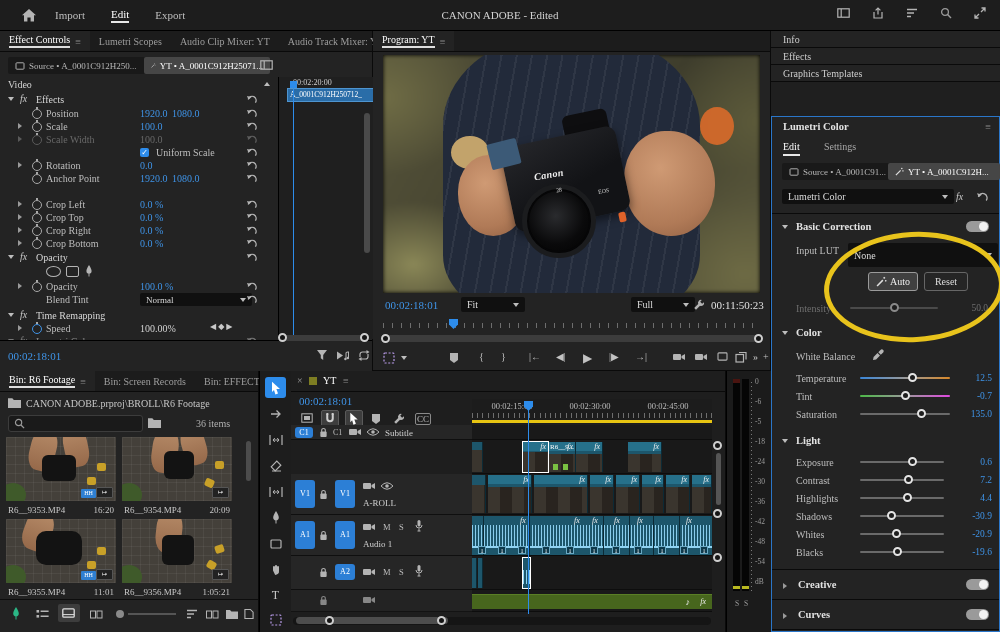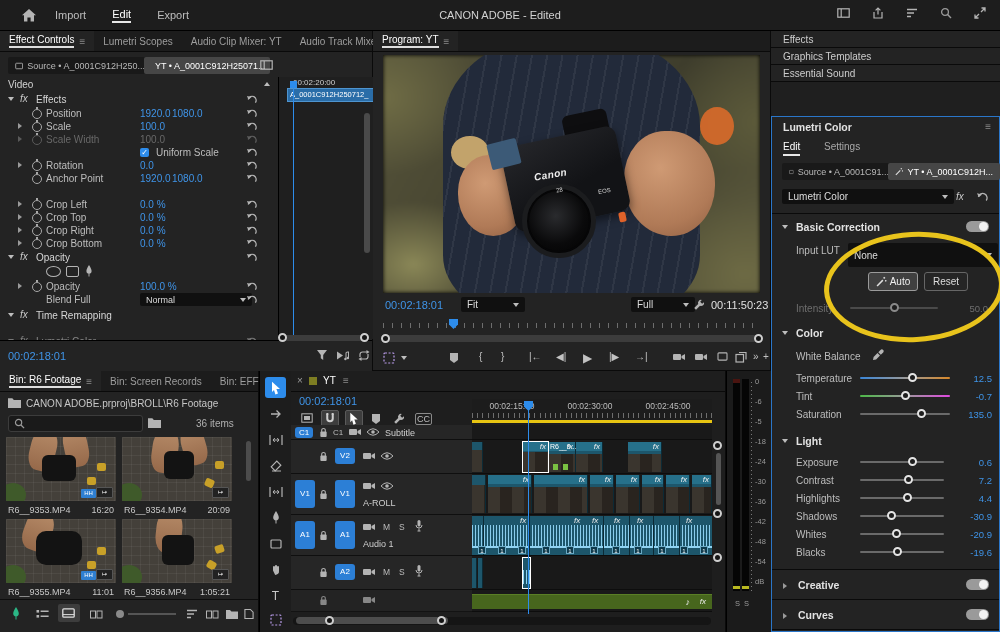--- a/index.html
+++ b/index.html
@@ -1,16 +1,16 @@
 <!DOCTYPE html>
 <html><head>
 <meta charset="utf-8">
 <style>
   html,body{margin:0;padding:0;background:#000}
-  .app{position:relative;width:1000px;height:632px;background:#0a0a0a;font-family:Liberation Sans, sans-serif;color:#c8c8c8;overflow:hidden;font-size:10px}
+  .app{position:relative;width:1000px;height:632px;background:#0a0a0a;font-family:Liberation Serif, serif;color:#c8c8c8;overflow:hidden;font-size:10px}
   .abs{position:absolute}
   .panel{position:absolute;background:#232323}
   svg.ic{display:inline-block;vertical-align:middle;fill:#b4b4b4;stroke:none}
   .tri-d{display:inline-block;width:0;height:0;border-left:3.5px solid transparent;border-right:3.5px solid transparent;border-top:4.5px solid #bdbdbd}
   .tri-r{display:inline-block;width:0;height:0;border-top:3.5px solid transparent;border-bottom:3.5px solid transparent;border-left:4.5px solid #9a9a9a}
   .tri-u{display:inline-block;width:0;height:0;border-left:3.5px solid transparent;border-right:3.5px solid transparent;border-bottom:4.5px solid #bdbdbd}
   
   .hdr{position:absolute;left:0;top:0;width:1000px;height:30px;background:#1d1d1d;border-bottom:1px solid #000}
   .hdr .menu{position:absolute;top:0;left:55px;height:30px;display:flex;align-items:center;gap:26px;font-size:11px;color:#bdbdbd}
   .hdr .menu .mi.on{color:#fff;border-bottom:2px solid #e8e8e8;padding-bottom:1px}
@@ -430,33 +430,40 @@
     <div class="ecr" style="top:249px">
         <span class="tri-r abs" style="left:18px;top:3px"></span>
         <span class="sw" style="left:32px"></span>
         <span class="lbl" style="left:46px">Opacity</span>
         <span class="v" style="left:140px">100.0 %</span>
         <svg class="ic rst" width="11" height="11">
           <use href="#i-reset"></use>
         </svg>
       </div>
     <div class="ecr" style="top:262px;height:15px">
-        <span class="lbl" style="left:46px">Blend Full</span>
+        <span class="lbl" style="left:46px">Blend Tint</span>
         <span class="dd abs" style="left:140px;top:0;width:100px;height:13px;font-size:9px">
           <span>Normal</span>
           <span class="tri-d"></span>
         </span>
         <svg class="ic rst" width="11" height="11">
           <use href="#i-reset"></use>
         </svg>
       </div>
     <div class="ecr grp" style="top:278px">
         <span class="tri-d abs" style="left:8px;top:4px"></span>
         <span class="fxs abs" style="left:20px">fx</span>
         <span class="lbl" style="left:36px">Time Remapping</span>
+      </div>
+    <div class="ecr" style="top:291px">
+        <span class="tri-r abs" style="left:18px;top:3px"></span>
+        <span class="sw" style="left:32px;border-color:#3f94e8"></span>
+        <span class="lbl" style="left:46px">Speed</span>
+        <span class="lbl" style="left:140px;color:#d4d4d4">100.00%</span>
+        <span class="abs" style="left:210px;top:0;color:#c8c8c8;font-size:8px">◀ ◆ ▶</span>
       </div>
     <div class="ecr grp" style="top:304px;opacity:.55">
         <span class="tri-d abs" style="left:8px;top:4px"></span>
         <span class="fxs abs" style="left:20px">fx</span>
         <span class="lbl" style="left:36px">Lumetri Color</span>
         <svg class="ic rst" width="11" height="11">
           <use href="#i-reset"></use>
         </svg>
       </div>
 
@@ -554,23 +561,23 @@
         </svg>
       <svg class="ic abs" style="left:362px;top:4px" width="12" height="12">
           <use href="#i-stack"></use>
         </svg>
       <span class="tico abs" style="left:380px;top:4px">»</span>
       <span class="tico abs" style="left:390px;top:4px">+</span>
     </div>
   </div>
 
   <div class="panel" id="rp">
+    <div class="stackrow">Info</div>
     <div class="stackrow">Effects</div>
     <div class="stackrow">Graphics Templates</div>
-    <div class="stackrow">Essential Sound</div>
 
     <div id="lum">
       <div class="abs" style="left:11px;top:4px" class2="secttl"><span class="secttl">Lumetri Color</span></div>
       <span class="menu-ic abs" style="right:8px;top:4px">≡</span>
       <div class="abs" style="left:11px;top:24px;color:#fff;font-size:10px"><span style="border-bottom:2px solid #e8e8e8;padding-bottom:2px">Edit</span></div>
       <div class="abs" style="left:52px;top:24px;color:#a8a8a8;font-size:10px">Settings</div>
       <div class="cliptab src abs" style="left:10px;top:46px;width:100px">
         <svg class="ic" width="10" height="8">
             <use href="#i-rect"></use>
           </svg>
@@ -896,32 +903,20 @@
           <use href="#i-lock"></use>
         </svg>
       <span class="abs" style="left:42px;top:3px;font-size:8px;color:#bdbdbd">C1</span>
       <svg class="ic abs" style="left:58px;top:3px" width="12" height="8">
           <use href="#i-cam"></use>
         </svg>
       <svg class="ic abs" style="left:76px;top:3px" width="12" height="8">
           <use href="#i-eye"></use>
         </svg>
       <span class="abs" style="left:94px;top:3px;font-size:9px;color:#cfcfcf">Subtitle</span>
-    </div>
-    <div class="trkhdr" style="top:69px;height:34px">
-      <svg class="ic abs" style="left:28px;top:11px" width="9" height="11">
-          <use href="#i-lock"></use>
-        </svg>
-      <span class="pill abs" style="left:44px;top:8px;width:20px;height:16px;line-height:16px">V2</span>
-      <svg class="ic abs" style="left:72px;top:12px" width="12" height="8">
-          <use href="#i-cam"></use>
-        </svg>
-      <svg class="ic abs" style="left:90px;top:12px" width="12" height="8">
-          <use href="#i-eye"></use>
-        </svg>
     </div>
     <div class="trkhdr" style="top:103px;height:41px">
       <span class="pill abs" style="left:4px;top:6px;width:20px;height:28px;line-height:28px">V1</span>
       <svg class="ic abs" style="left:28px;top:15px" width="9" height="11">
           <use href="#i-lock"></use>
         </svg>
       <span class="pill abs" style="left:44px;top:6px;width:20px;height:28px;line-height:28px">V1</span>
       <svg class="ic abs" style="left:72px;top:8px" width="12" height="8">
           <use href="#i-cam"></use>
         </svg>

